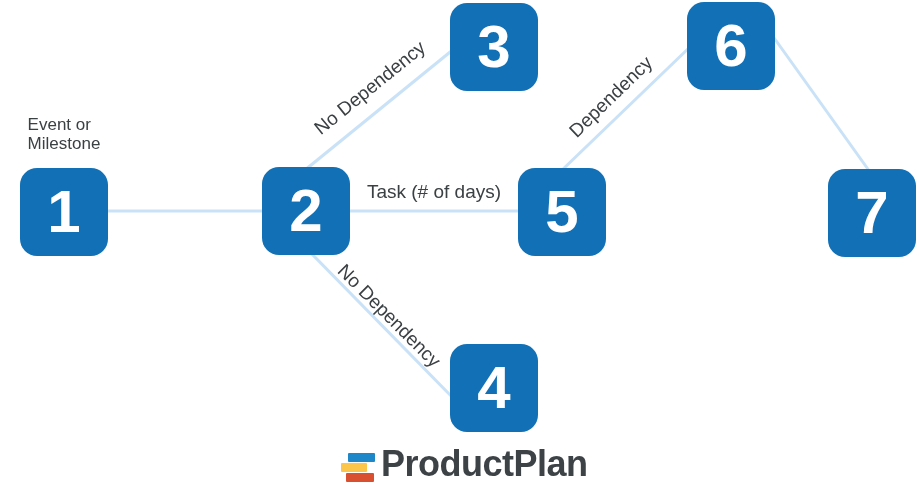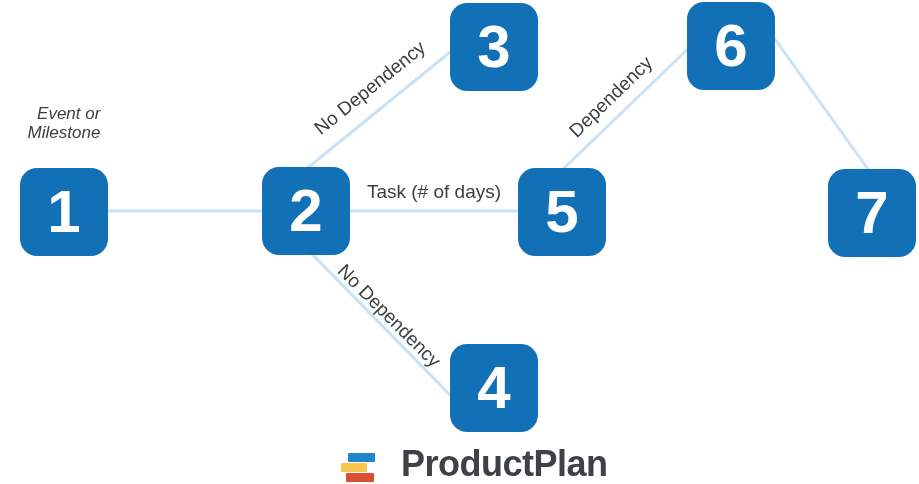--- a/index.html
+++ b/index.html
@@ -46,29 +46,28 @@
   .n2 { left: 262px; top: 167px; }
   .n3 { left: 450px; top: 3px;   }
   .n4 { left: 450px; top: 344px; }
   .n5 { left: 518px; top: 168px; }
   .n6 { left: 687px; top: 2px;   }
   .n7 { left: 828px; top: 169px; }
 
   .annotation {
     position: absolute;
     left: 64px;
-    top: 104px;
+    top: 115px;
     transform: translateX(-50%);
-    text-align: right;
+    text-align: left;
     color: var(--ink, #3b4043);
     font-size: 17px;
     font-weight: 500;
     line-height: 1.14;
     white-space: pre-line;
-    font-style: italic;
   }
 
   .edge-label {
     position: absolute;
     color: var(--ink, #3b4043);
     font-size: 19px;
     font-weight: 500;
     white-space: nowrap;
   }
   .lbl23 { left: 370px; top: 88px;  transform: translate(-50%,-50%) rotate(-39deg); }
@@ -93,21 +92,21 @@
   .logo-icon i {
     position: absolute;
     height: 9px;
     border-radius: 1px;
     display: block;
   }
   .logo-icon .b1 { left: 7px; top: 0;    width: 27px; background: var(--logo-blue,   #1e87c9); }
   .logo-icon .b2 { left: 0;   top: 10px; width: 26px; background: var(--logo-yellow, #fbc64a); }
   .logo-icon .b3 { left: 5px; top: 20px; width: 28px; background: var(--logo-red,    #d8502f); }
   .logo-text {
-    margin-left: 24px;
+    margin-left: 4px;
     color: var(--logo-ink, #3d4247);
     font-size: 36px;
     font-weight: 700;
     letter-spacing: -0.5px;
     line-height: 36px;
   }
 </style>
 </head>
 <body>
 

